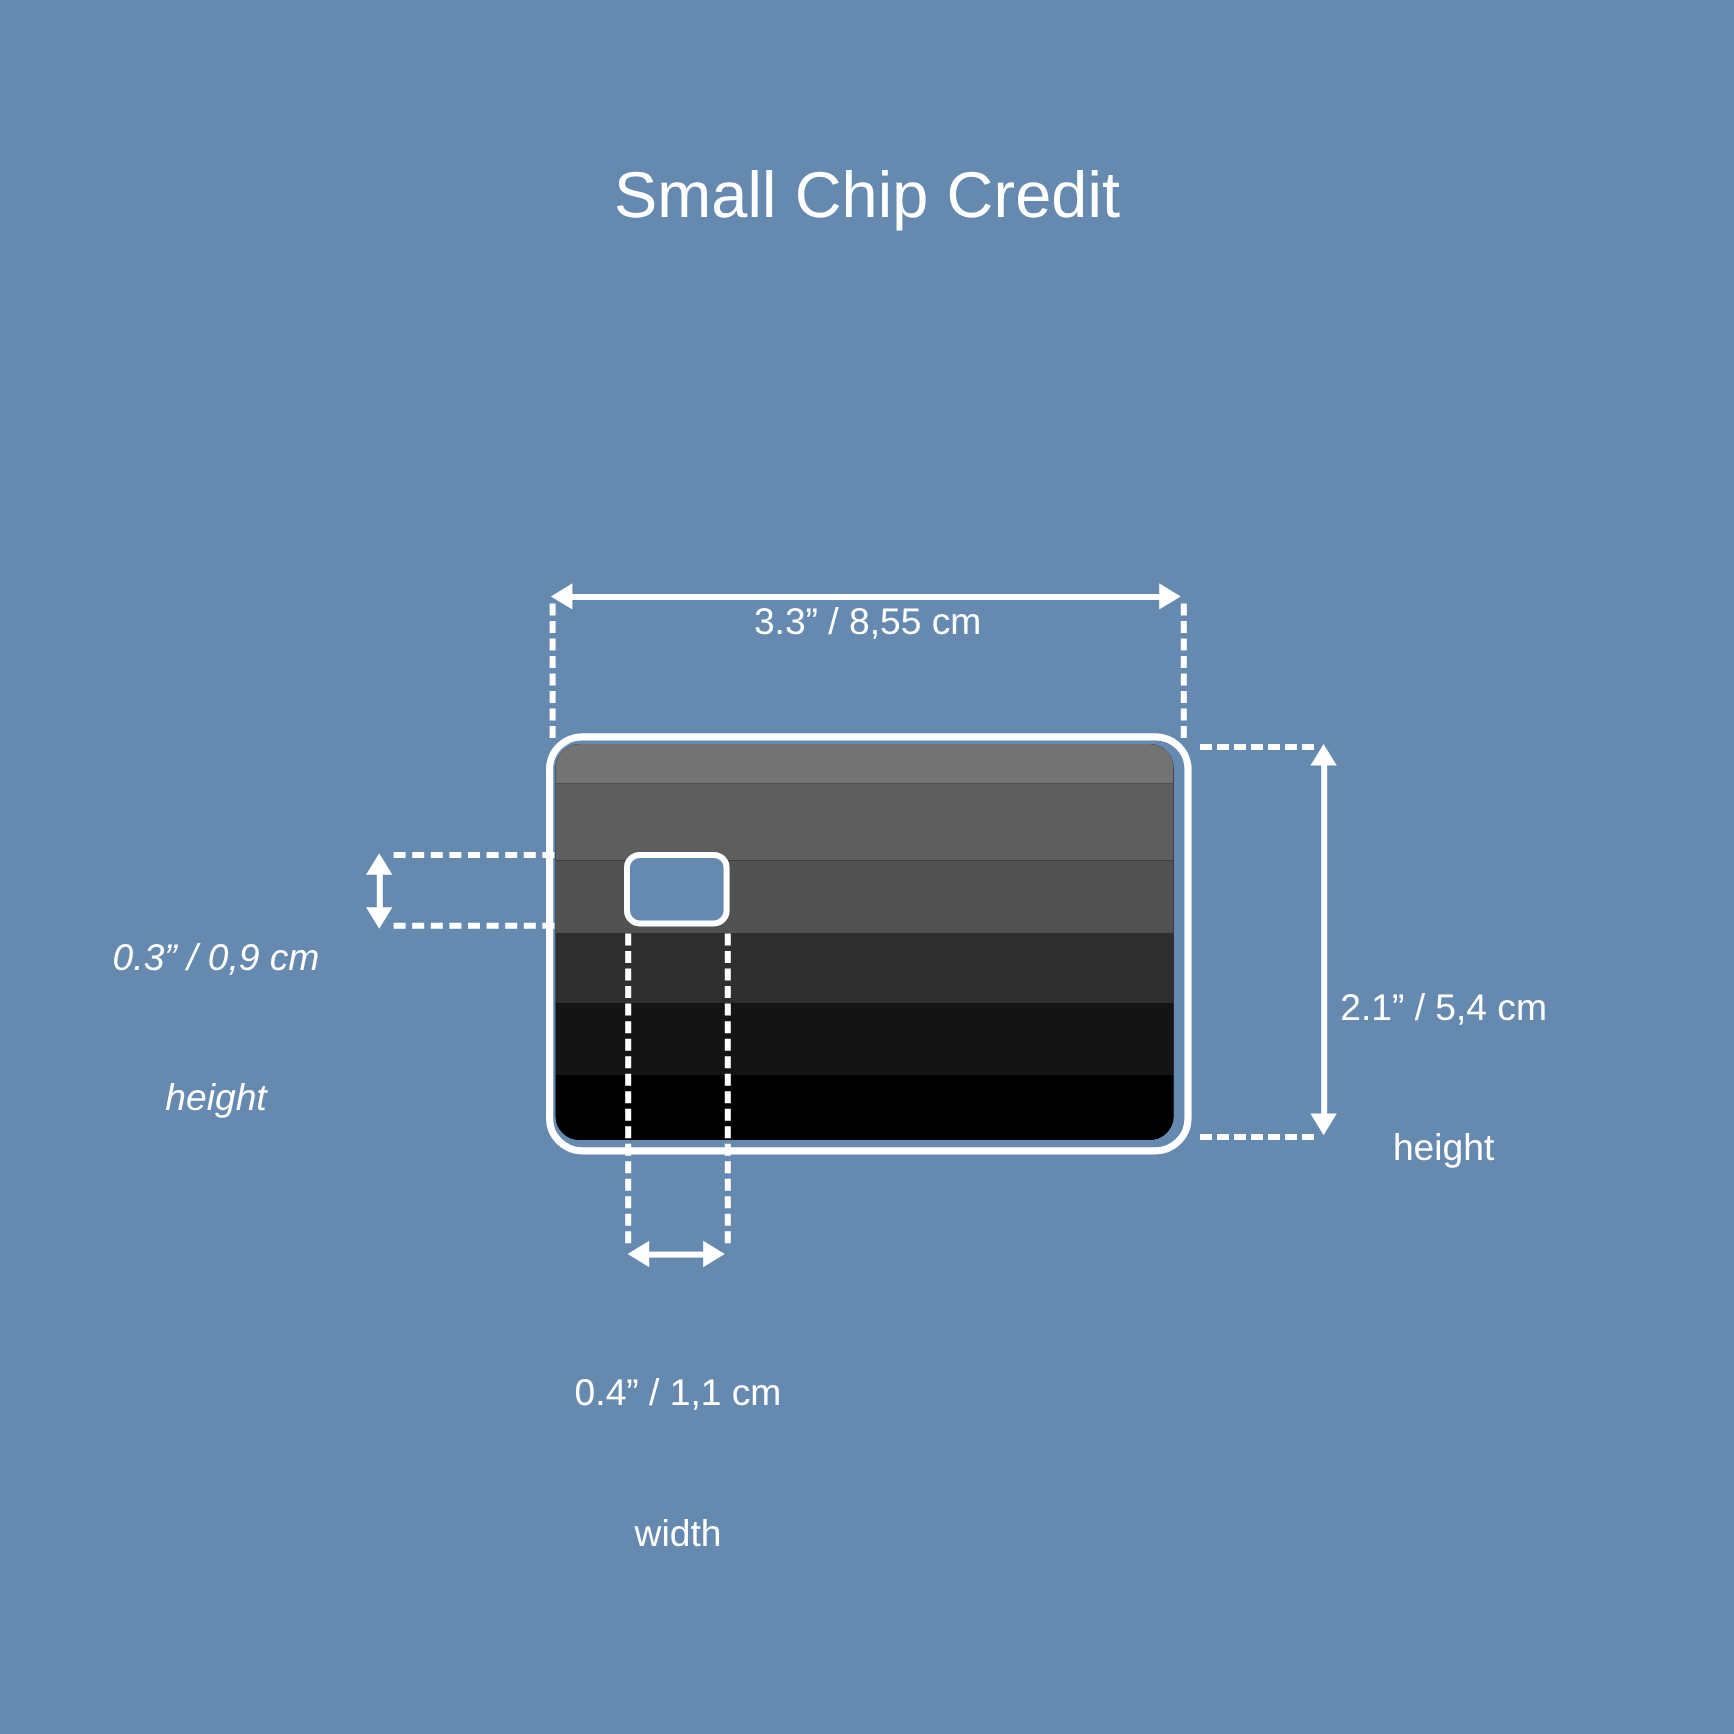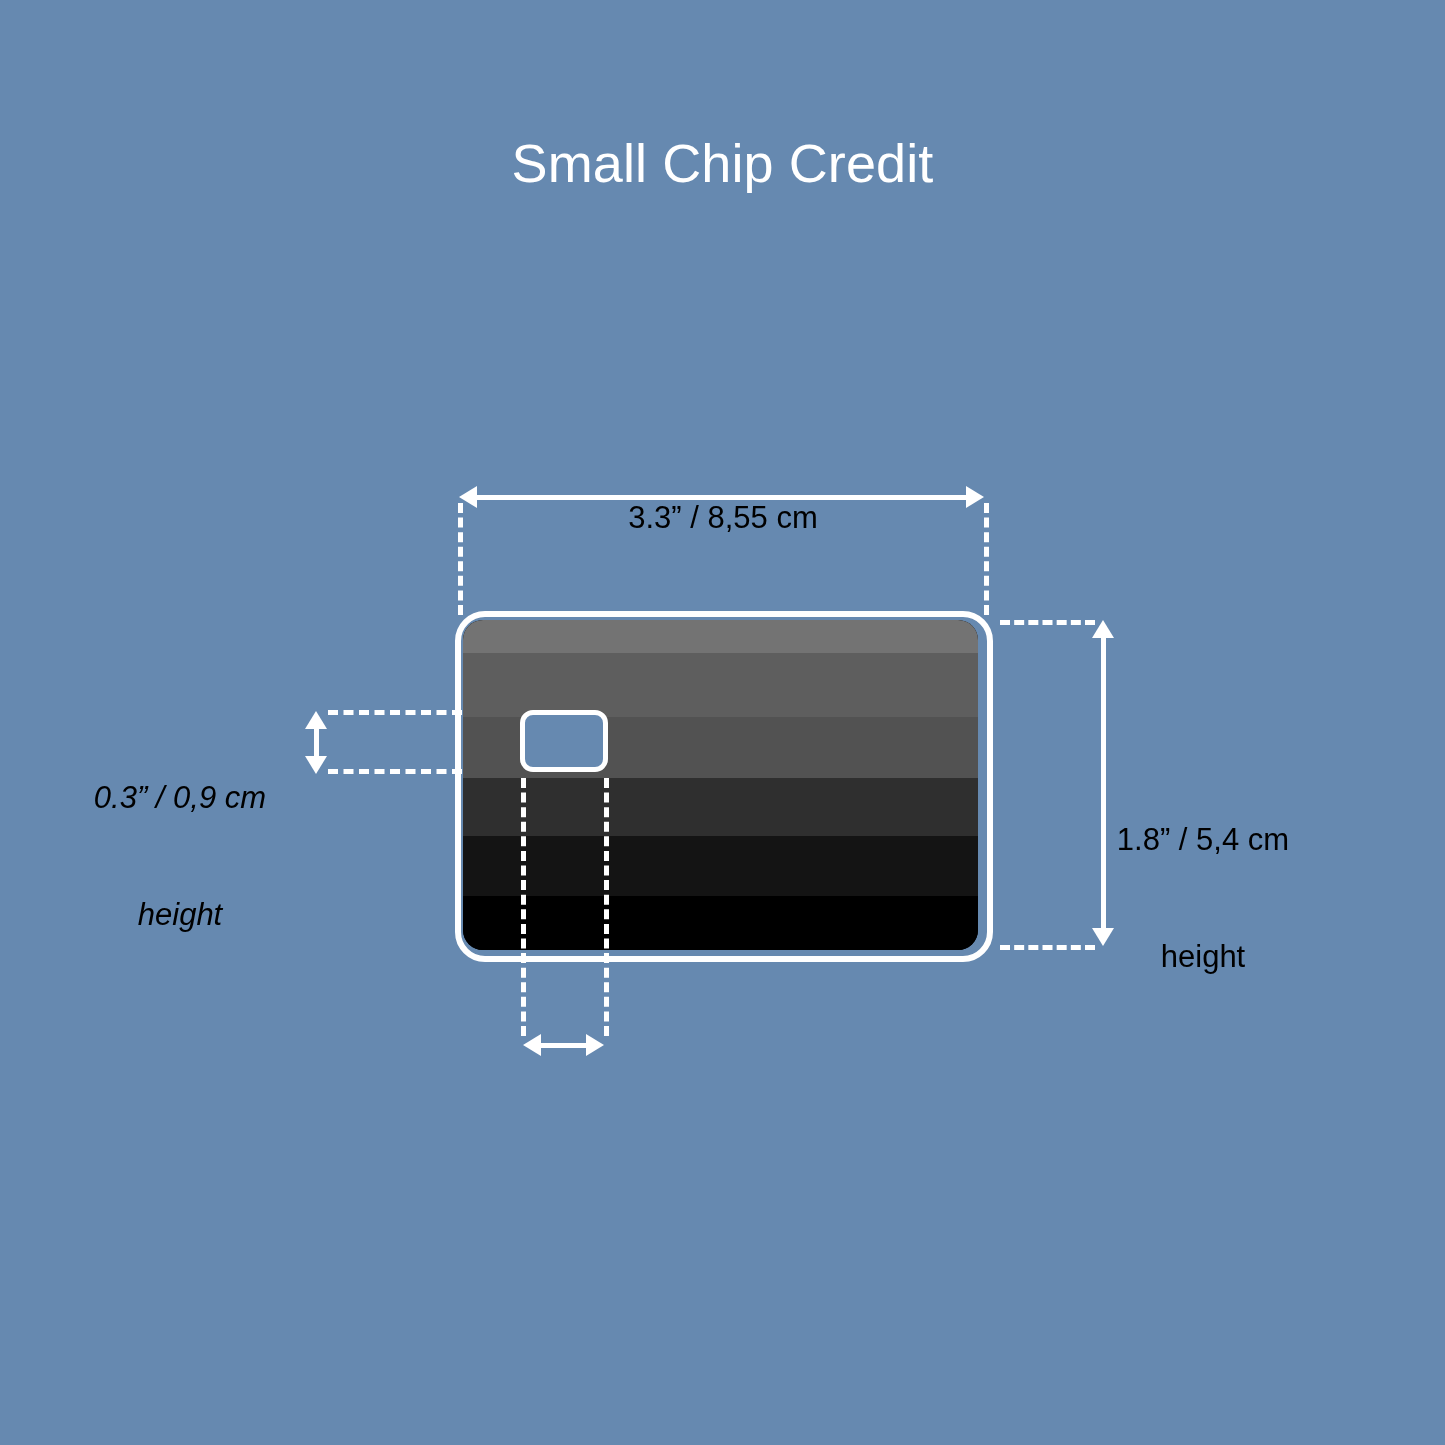--- a/index.html
+++ b/index.html
@@ -31,21 +31,21 @@
     font-size: 54px;
     line-height: 70px;
     font-weight: 500;
     letter-spacing: 0.1px;
   }
   #title .tline { display: block; white-space: pre; }
 
   
   .dimlabel {
     position: absolute;
-    color: #000000;
+    color: #ffffff;
     font-size: 31px;
     line-height: 39px;
     font-weight: 400;
     text-align: center;
     white-space: pre;
   }
   .dimlabel .l1 { display: block; }
   .dimlabel .l2 { display: block; }
 
   #label-top    { left: 513px;  top: 420px;  width: 420px; }
@@ -151,21 +151,21 @@
 
   <div class="arrow-h" style="left:476px; top:495px; width:491px;">
     <span class="ah-cap left"></span>
     <span class="ah-cap right"></span>
   </div>
 
   <div class="dash-v" style="left:458px; top:503px; height:112px;"></div>
   <div class="dash-v" style="left:984px; top:503px; height:112px;"></div>
 
   <div class="dimlabel" id="label-right">
-    <span class="l1">1.8” / 5,4 cm</span>
+    <span class="l1">2.1” / 5,4 cm</span>
     <span class="l2">height</span>
   </div>
 
   <div class="arrow-v" style="left:1101px; top:637px; height:292px;">
     <span class="av-cap up"></span>
     <span class="av-cap down"></span>
   </div>
   <div class="dash-h" style="left:1000px; top:620px; width:95px;"></div>
   <div class="dash-h" style="left:1000px; top:945px; width:95px;"></div>
 
@@ -195,14 +195,18 @@
   <div id="chip" style="background: rgb(102, 137, 176); border-color: rgb(255, 255, 255);"></div>
 
   <div class="dash-v" style="left:521px; top:778px; height:258px;"></div>
   <div class="dash-v" style="left:604px; top:778px; height:258px;"></div>
 
   <div class="arrow-h" style="left:540px; top:1043px; width:47px;">
     <span class="ah-cap left"></span>
     <span class="ah-cap right"></span>
   </div>
 
+  <div class="dimlabel" id="label-bottom">
+    <span class="l1">0.4” / 1,1 cm</span>
+    <span class="l2">width</span>
+  </div>
 
 </div>
 
 </body></html>

